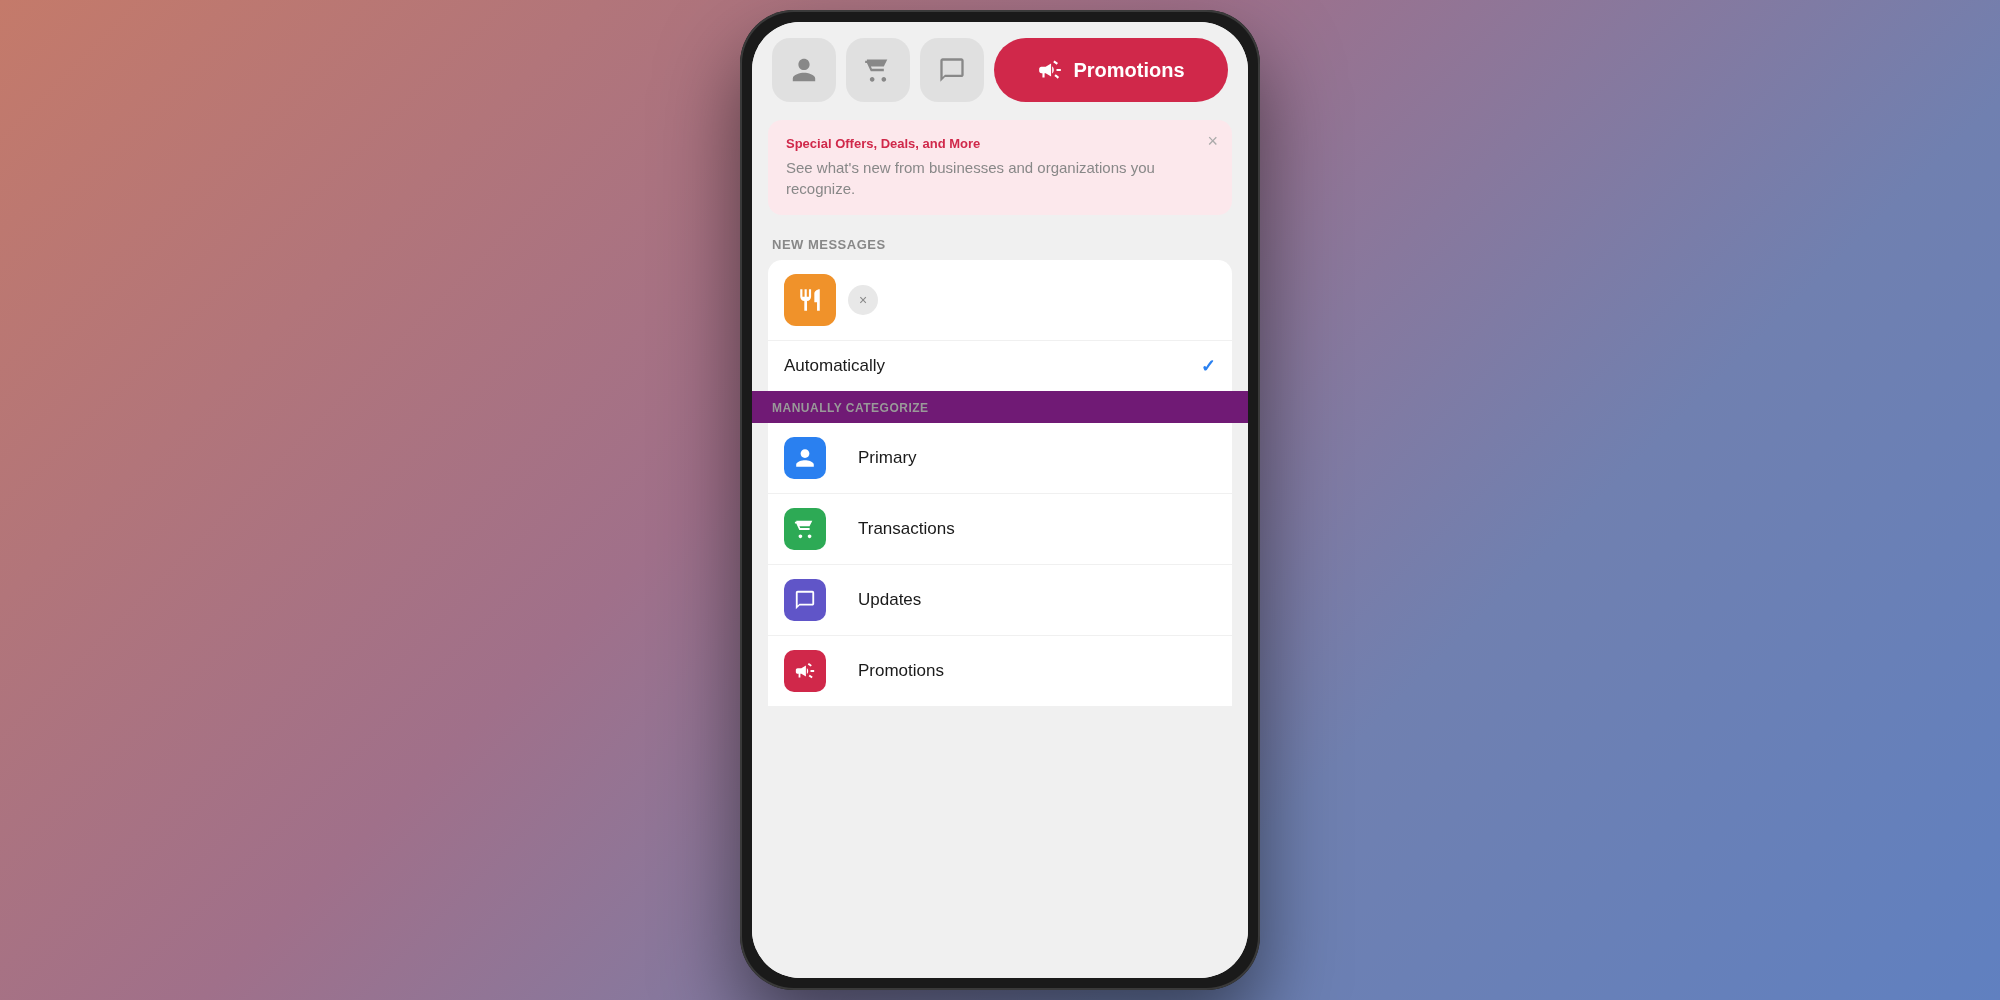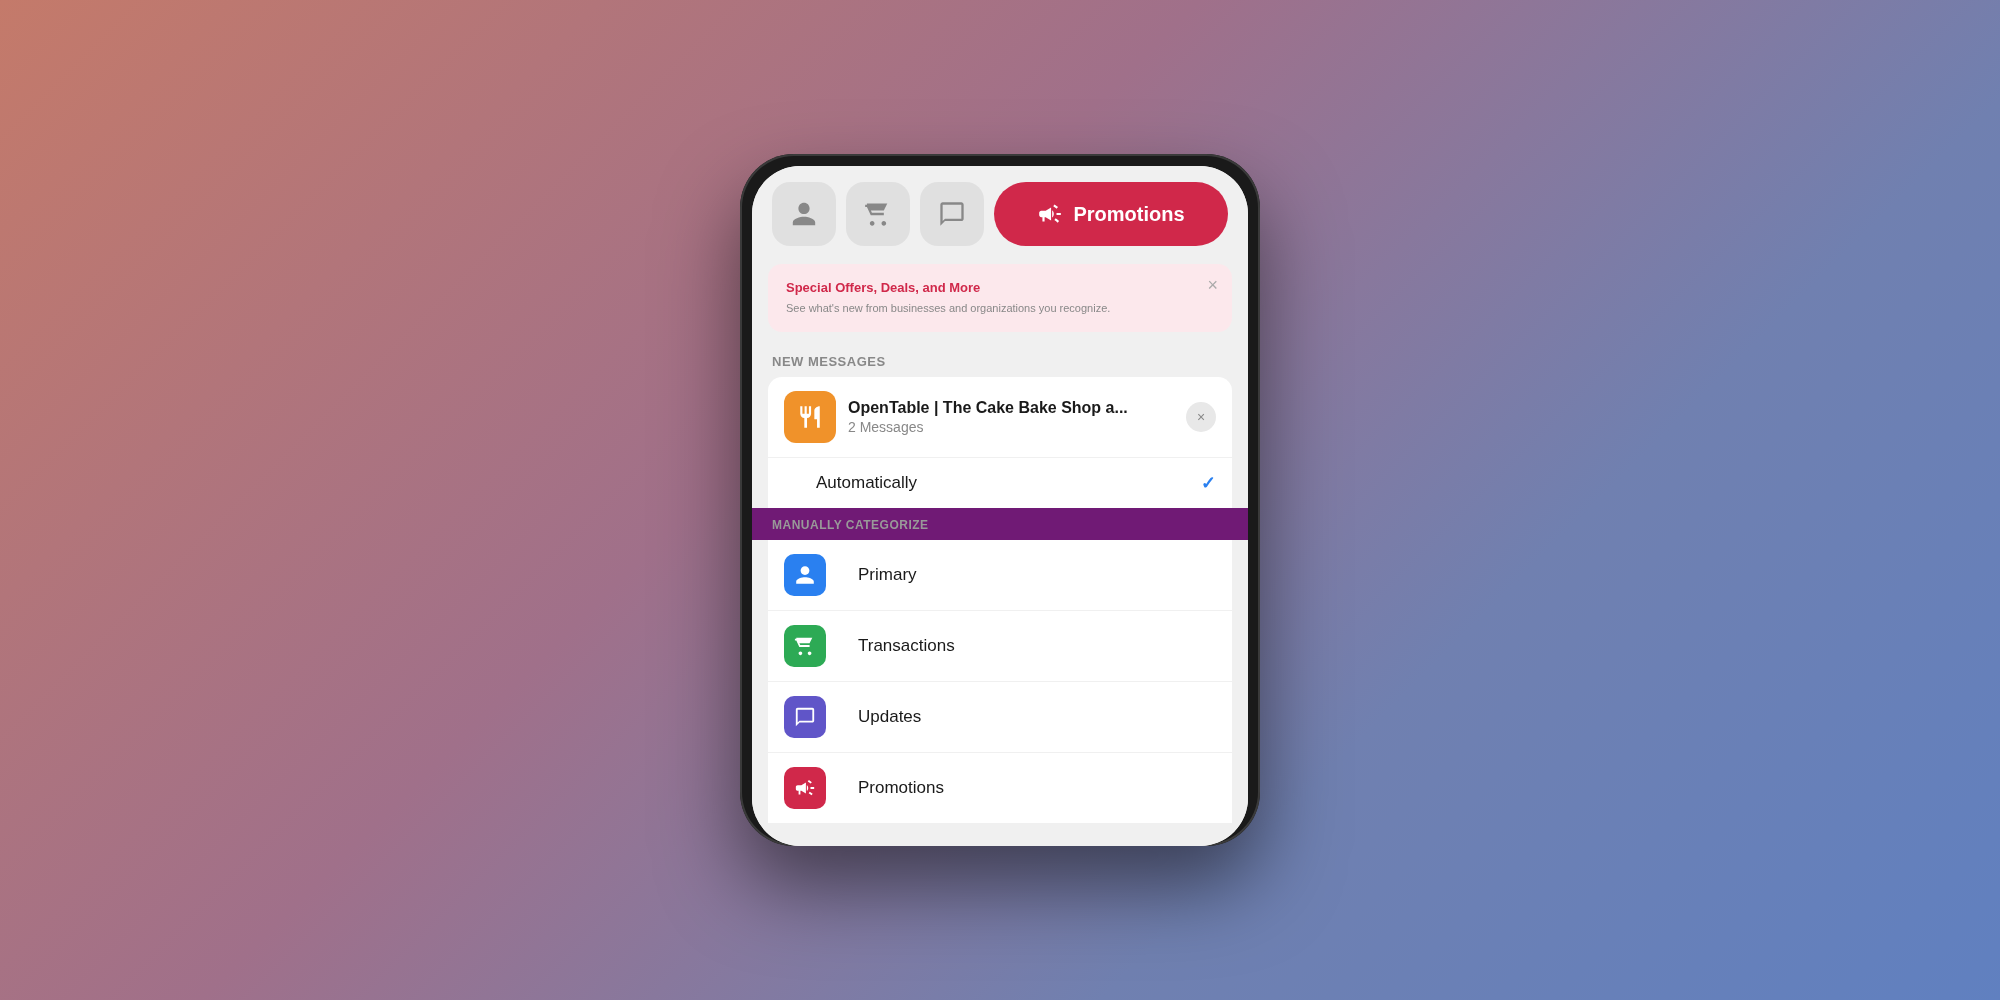--- a/index.html
+++ b/index.html
@@ -10,30 +10,29 @@
       display: flex;
       align-items: center;
       justify-content: center;
       background: linear-gradient(135deg, #c47a6a 0%, #a0708a 40%, #7080b0 70%, #6080c0 100%);
       font-family: -apple-system, BlinkMacSystemFont, 'Segoe UI', sans-serif;
       overflow: hidden;
     }
 
     .phone-frame {
       width: 520px;
-      height: 692px;
+      height: 980px;
       background: #1a1a1a;
       border-radius: 54px;
       position: relative;
       box-shadow: 0 40px 80px rgba(0,0,0,0.5), inset 0 0 0 2px #3a3a3a;
       display: flex;
       flex-direction: column;
       align-items: center;
       overflow: hidden;
-      justify-content: flex-end;
     }
 
     .screen {
       width: 496px;
       height: 956px;
       background: #f0f0f0;
       border-radius: 48px;
       margin-top: 12px;
       overflow: hidden;
       display: flex;
@@ -109,21 +108,21 @@
 
     .info-banner-title {
       color: #d0284a;
       font-size: 13px;
       font-weight: 700;
       margin-bottom: 6px;
     }
 
     .info-banner-body {
       color: #888;
-      font-size: 11px;
+      font-size: 15px;
       line-height: 1.4;
     }
 
     .info-banner-close {
       position: absolute;
       top: 12px;
       right: 14px;
       color: #aaa;
       font-size: 18px;
       cursor: pointer;
@@ -205,21 +204,20 @@
       background: white;
       border-top: 1px solid #f0f0f0;
     }
 
     .dropdown-item {
       display: flex;
       align-items: center;
       justify-content: space-between;
       padding: 14px 16px;
       cursor: pointer;
-      margin-left: 32px;
     }
 
     .dropdown-item-label {
       font-size: 17px;
       color: #1a1a1a;
     }
 
     .dropdown-checkmark {
       color: #2a80f0;
       font-size: 18px;
@@ -329,24 +327,20 @@
       </div>
 
       <div class="section-header">NEW MESSAGES</div>
 
       <div class="message-card">
         <div class="message-icon">
           <svg viewBox="0 0 24 24">
             <path d="M11 9H9V2H7v7H5V2H3v7c0 2.12 1.66 3.84 3.75 3.97V22h2.5v-9.03C11.34 12.84 13 11.12 13 9V2h-2v7zm5-3v8h2.5v8H21V2c-2.76 0-5 2.24-5 4z"></path>
           </svg>
         </div>
-        <div class="message-info">
-          <div class="message-sender">OpenTable | The Cake Bake Shop a...</div>
-          <div class="message-count">2 Messages</div>
-        </div>
         <div class="message-close">
           <span>×</span>
         </div>
       </div>
 
       <div class="dropdown-area">
         <div class="dropdown-item">
           <span class="dropdown-item-label">Automatically</span>
           <span class="dropdown-checkmark">✓</span>
         </div>

